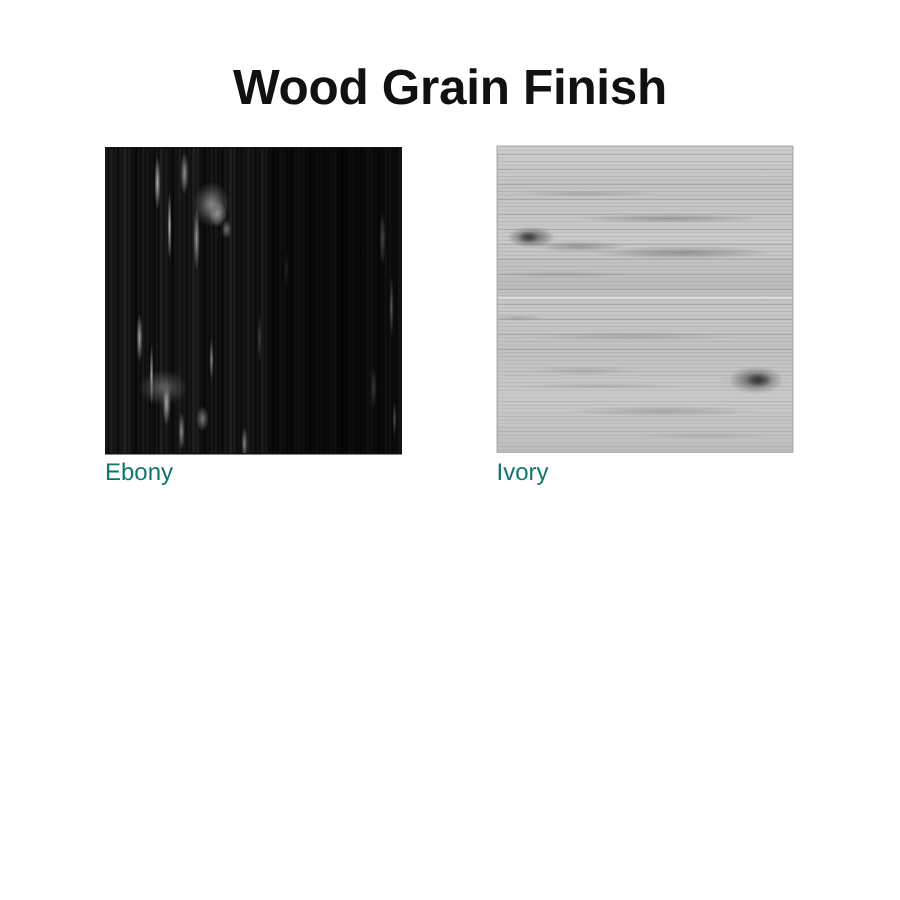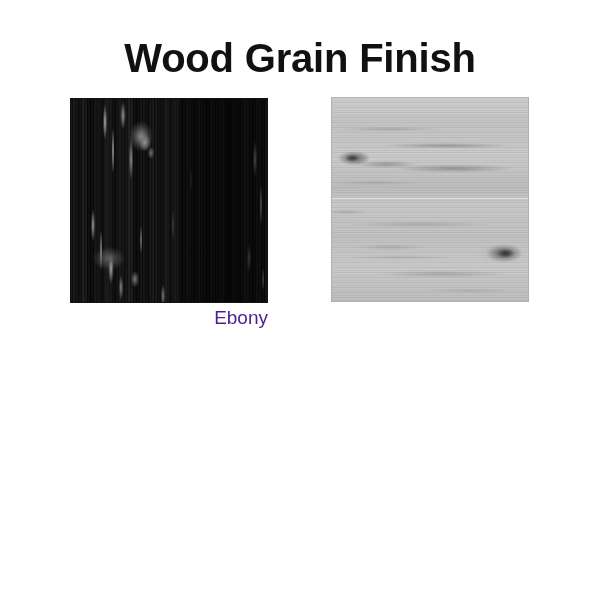--- a/index.html
+++ b/index.html
@@ -23,21 +23,21 @@
     height: 600px;
   }
 
   
   .title {
     position: absolute;
     left: 0;
     top: 39px;
     width: 600px;
     text-align: center;
-    font-size: 40px;
+    font-size: 33px;
     font-weight: bold;
     color: #111111;
     letter-spacing: -0.2px;
     line-height: 38px;
     white-space: nowrap;
   }
 
   
   .swatch-cell {
     position: absolute;
@@ -49,24 +49,24 @@
     border: 1px solid rgba(0,0,0,0.10);
   }
   .swatch .tex {
     position: absolute;
     left: -2px; top: -2px; right: -2px; bottom: -2px;
   }
   .caption {
     position: absolute;
     left: 50%;
     transform: translateX(-50%);
-    text-align: right;
-    font-size: 19px;
+    text-align: left;
+    font-size: 16px;
     font-weight: normal;
-    color: #4c1d95;
+    color: #0f766e;
     white-space: nowrap;
   }
 
   
   #cell-ebony { left: 70px; top: 98px; }
   #sw-ebony   { width: 198px; height: 205px; background: #161616; }
 
   
   .eb-bands {
     background:
@@ -244,16 +244,17 @@
   </div>
 
   <div class="swatch-cell" id="cell-ivory">
     <div class="swatch" id="sw-ivory">
       <div class="tex iv-base"></div>
       <div class="tex iv-grain"></div>
       <div class="tex iv-streaks"></div>
       <div class="tex iv-knots"></div>
       <div class="iv-seam"></div>
     </div>
+    <div class="caption" style="top: 210px; width: 198px;">Ivory</div>
   </div>
 
 
 </div>
 
 </body></html>

